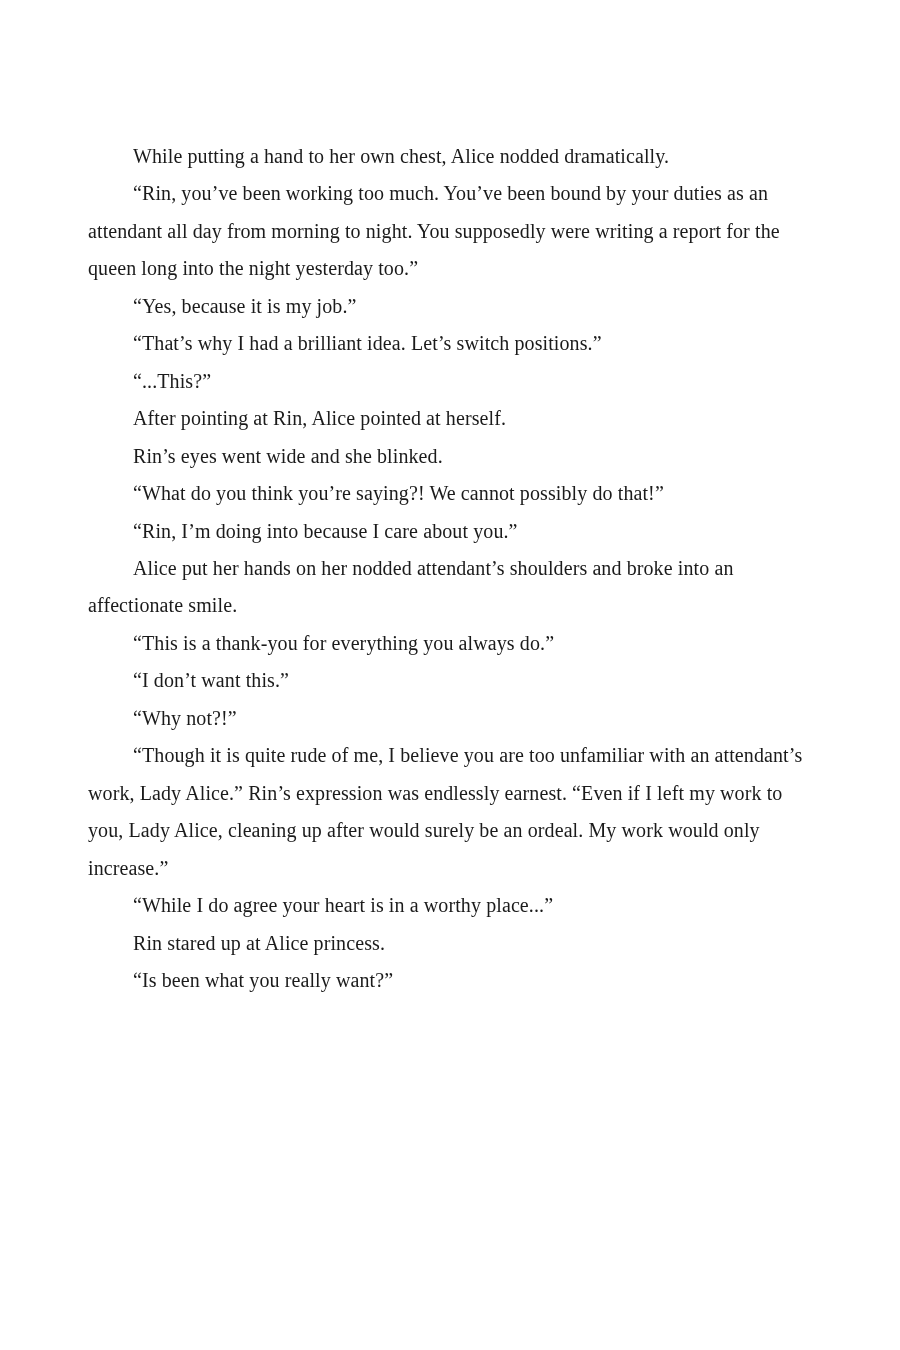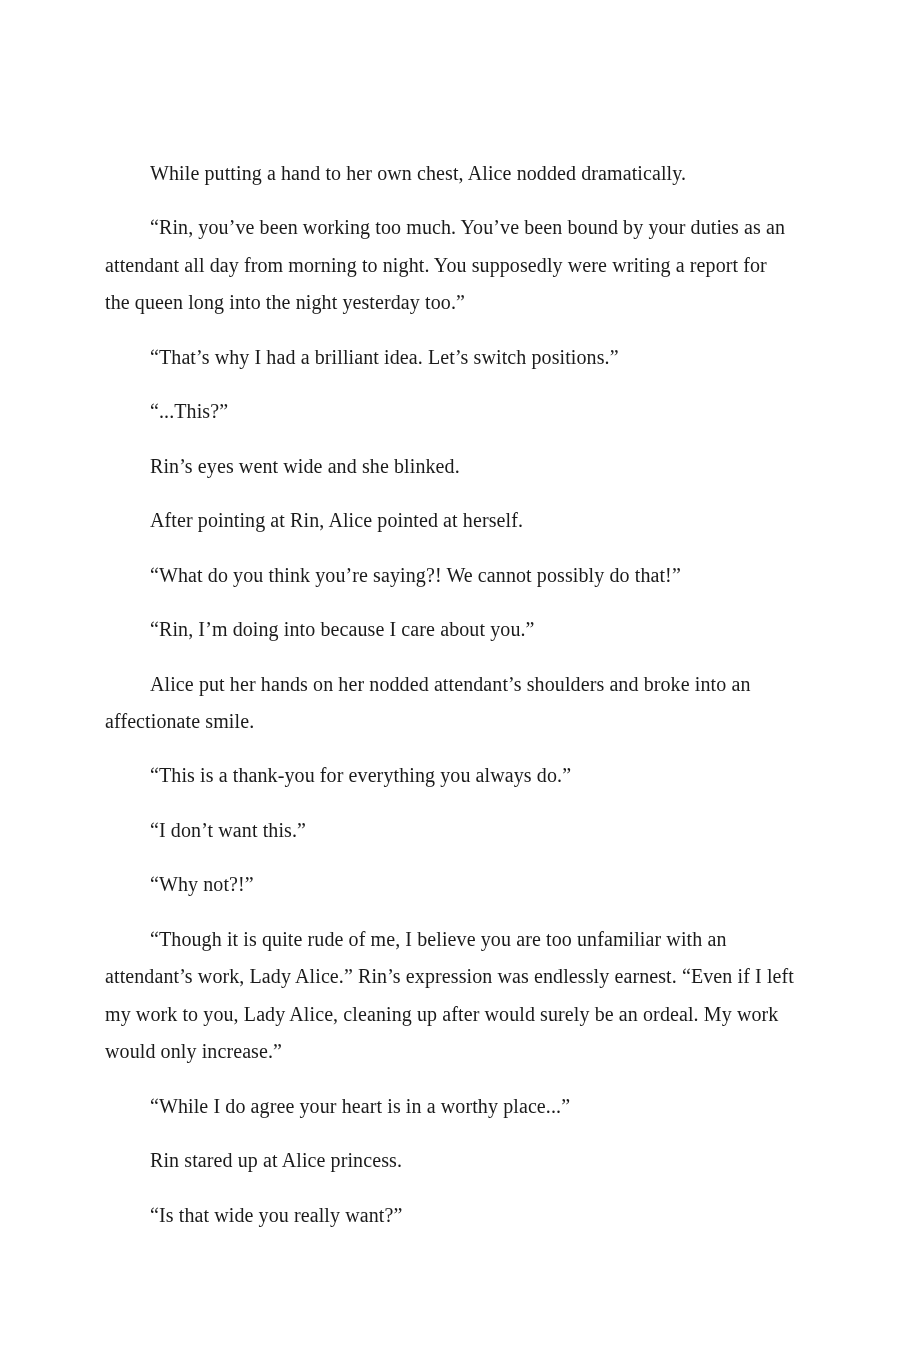--- a/index.html
+++ b/index.html
@@ -25,40 +25,41 @@
     left: 88px;
     width: 724px;
     font-family: "Liberation Serif", "DejaVu Serif", serif;
     font-size: 20px;
     line-height: 37.45px;
     color: var(--text-color);
     text-align: left;
     letter-spacing: 0.1px;
   }
   .para {
-    margin: 17px;
+    margin: 0;
     padding: 0;
     text-indent: 45px;
   }
 </style>
 </head>
 <body>
 
 <div class="page">
   <div class="text-block">
       <p class="para">While putting a hand to her own chest, Alice nodded dramatically.</p>
       <p class="para">“Rin, you’ve been working too much. You’ve been bound by your duties as an attendant all day from morning to night. You supposedly were writing a report for the queen long into the night yesterday too.”</p>
+      <p class="para">“Yes, because it is my job.”</p>
       <p class="para">“That’s why I had a brilliant idea. Let’s switch positions.”</p>
       <p class="para">“...This?”</p>
+      <p class="para">After pointing at Rin, Alice pointed at herself.</p>
       <p class="para">Rin’s eyes went wide and she blinked.</p>
-      <p class="para">After pointing at Rin, Alice pointed at herself.</p>
       <p class="para">“What do you think you’re saying?! We cannot possibly do that!”</p>
       <p class="para">“Rin, I’m doing into because I care about you.”</p>
       <p class="para">Alice put her hands on her nodded attendant’s shoulders and broke into an affectionate smile.</p>
       <p class="para">“This is a thank-you for everything you always do.”</p>
       <p class="para">“I don’t want this.”</p>
       <p class="para">“Why not?!”</p>
       <p class="para">“Though it is quite rude of me, I believe you are too unfamiliar with an attendant’s work, Lady Alice.” Rin’s expression was endlessly earnest. “Even if I left my work to you, Lady Alice, cleaning up after would surely be an ordeal. My work would only increase.”</p>
       <p class="para">“While I do agree your heart is in a worthy place...”</p>
       <p class="para">Rin stared up at Alice princess.</p>
-      <p class="para">“Is that wide you really want?”</p>
+      <p class="para">“Is been what you really want?”</p>
     </div>
 </div>
 
 </body></html>

